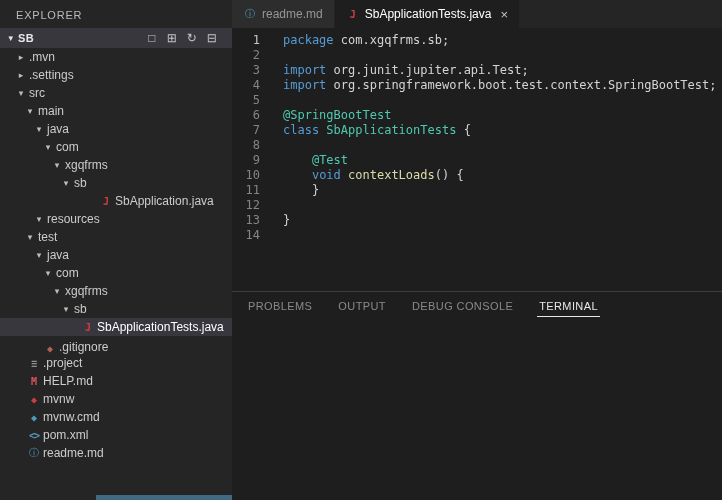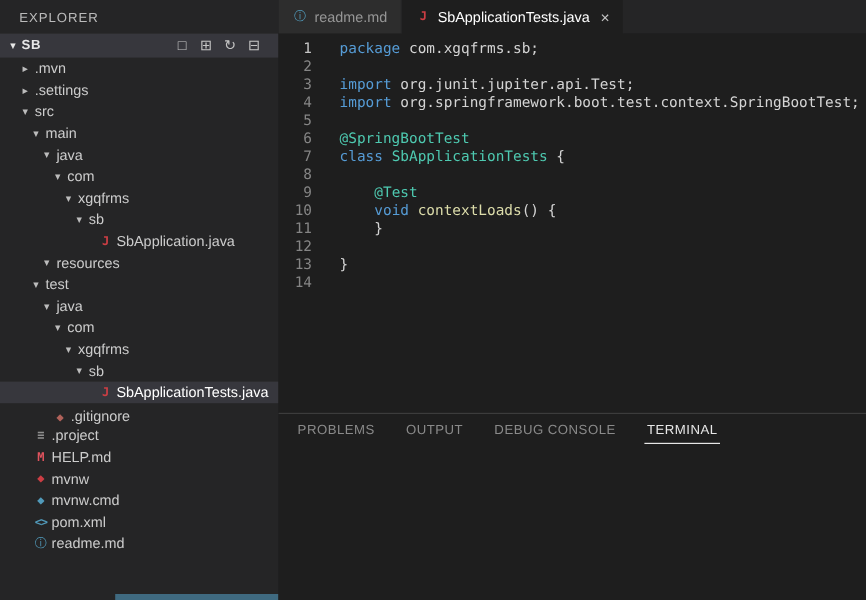--- a/index.html
+++ b/index.html
@@ -54,21 +54,21 @@
   .ln { width:28px; text-align:right; color:#858585; flex:none; }
   .cl.active .ln { color:#c6c6c6; }
   .ct { padding-left:23px; color:#d4d4d4; }
   .tok-k { color:#569cd6; }
   .tok-a { color:#4ec9b0; }
   .tok-t { color:#4ec9b0; }
   .tok-f { color:#dcdcaa; }
   .tok-p { color:#d4d4d4; }
 
   
-  .panel { height:156px; flex:none; background:#1e1e1e; border-top:1px solid #3c3c3c; }
+  .panel { height:209px; flex:none; background:#1e1e1e; border-top:1px solid #3c3c3c; }
   .panel-tabs { height:28px; display:flex; align-items:center; padding-left:14px; }
   .ptab { font-size:11px; letter-spacing:0.4px; color:#8a8a8a; margin-right:22px;
           padding:5px 2px 4px 2px; cursor:pointer; border-bottom:1px solid transparent; }
   .ptab.active { color:#e7e7e7; border-bottom:1px solid #e7e7e7; }
   .terminal { padding:6px 0 0 14px; font-family:"DejaVu Sans Mono", monospace; font-size:12px;
               line-height:16px; color:#cccccc; white-space:pre; }
   .cursor { display:inline-block; width:7px; height:13px; border:1px solid #cccccc;
             vertical-align:-2px; margin-left:1px; }
 </style>
 </head>
@@ -114,21 +114,21 @@
           <span class="lbl">com</span>
         </div>
         <div class="row" style="padding-left: 51px;">
           <span class="arrow">▾</span>
           <span class="lbl">xgqfrms</span>
         </div>
         <div class="row" style="padding-left: 60px;">
           <span class="arrow">▾</span>
           <span class="lbl">sb</span>
         </div>
-        <div class="row" style="padding-left: 69px;">
+        <div class="row" style="padding-left: 87px;">
           <span class="arrow"></span>
           <span class="ficon icon-java"></span>
           <span class="lbl">SbApplication.java</span>
         </div>
         <div class="row" style="padding-left: 33px;">
           <span class="arrow">▾</span>
           <span class="lbl">resources</span>
         </div>
         <div class="row" style="padding-left: 24px;">
           <span class="arrow">▾</span>

